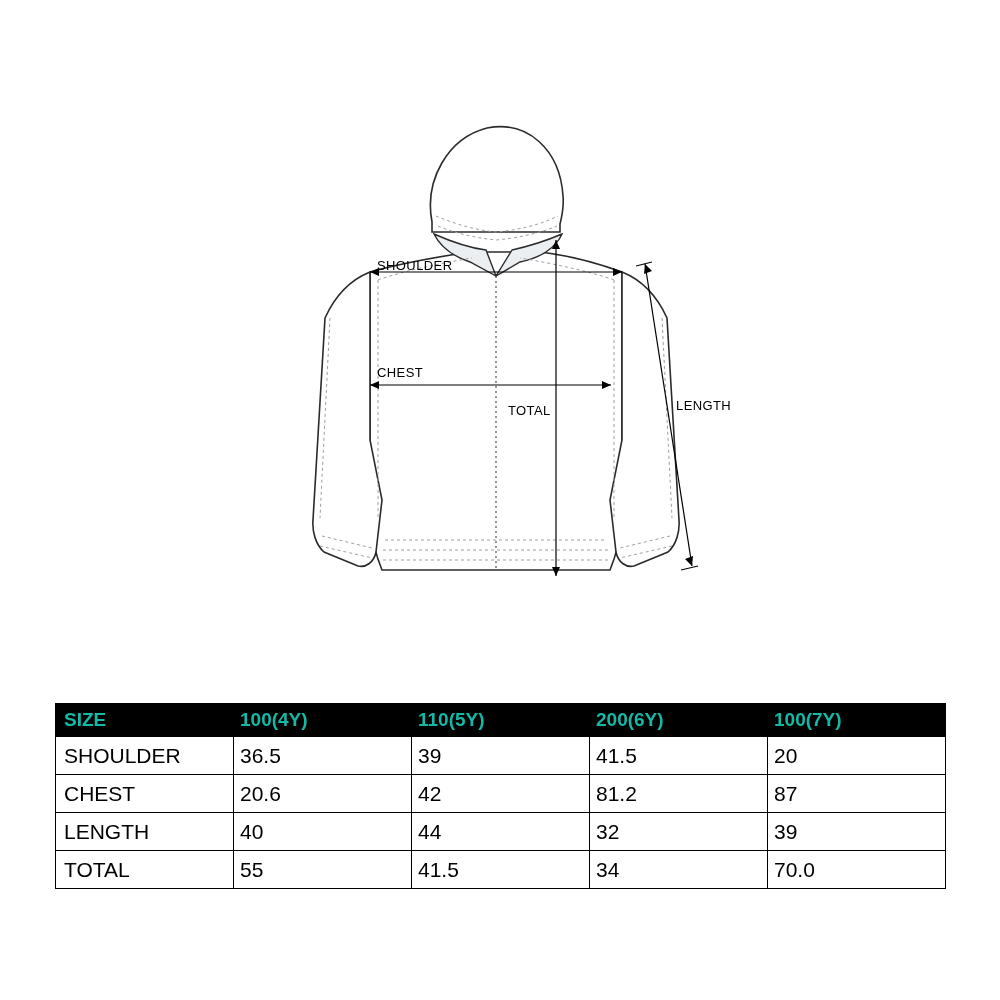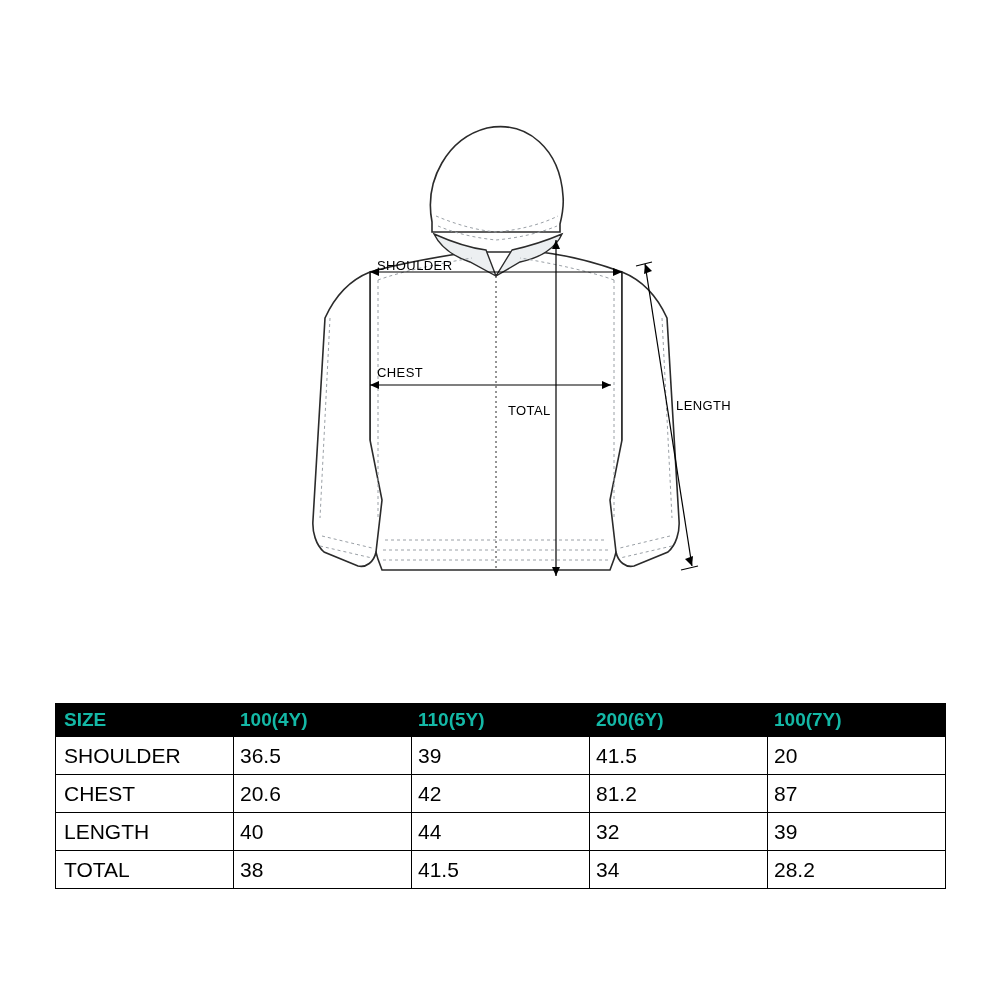--- a/index.html
+++ b/index.html
@@ -244,20 +244,20 @@
       </tr>
       <tr>
         <td class="row-label">LENGTH</td>
         <td>40</td>
         <td>44</td>
         <td>32</td>
         <td>39</td>
       </tr>
       <tr>
         <td class="row-label">TOTAL</td>
-        <td>38</td>
+        <td>55</td>
         <td>41.5</td>
         <td>34</td>
-        <td>28.2</td>
+        <td>70.0</td>
       </tr>
     </tbody>
   </table>
 </div>
 
 </body></html>

